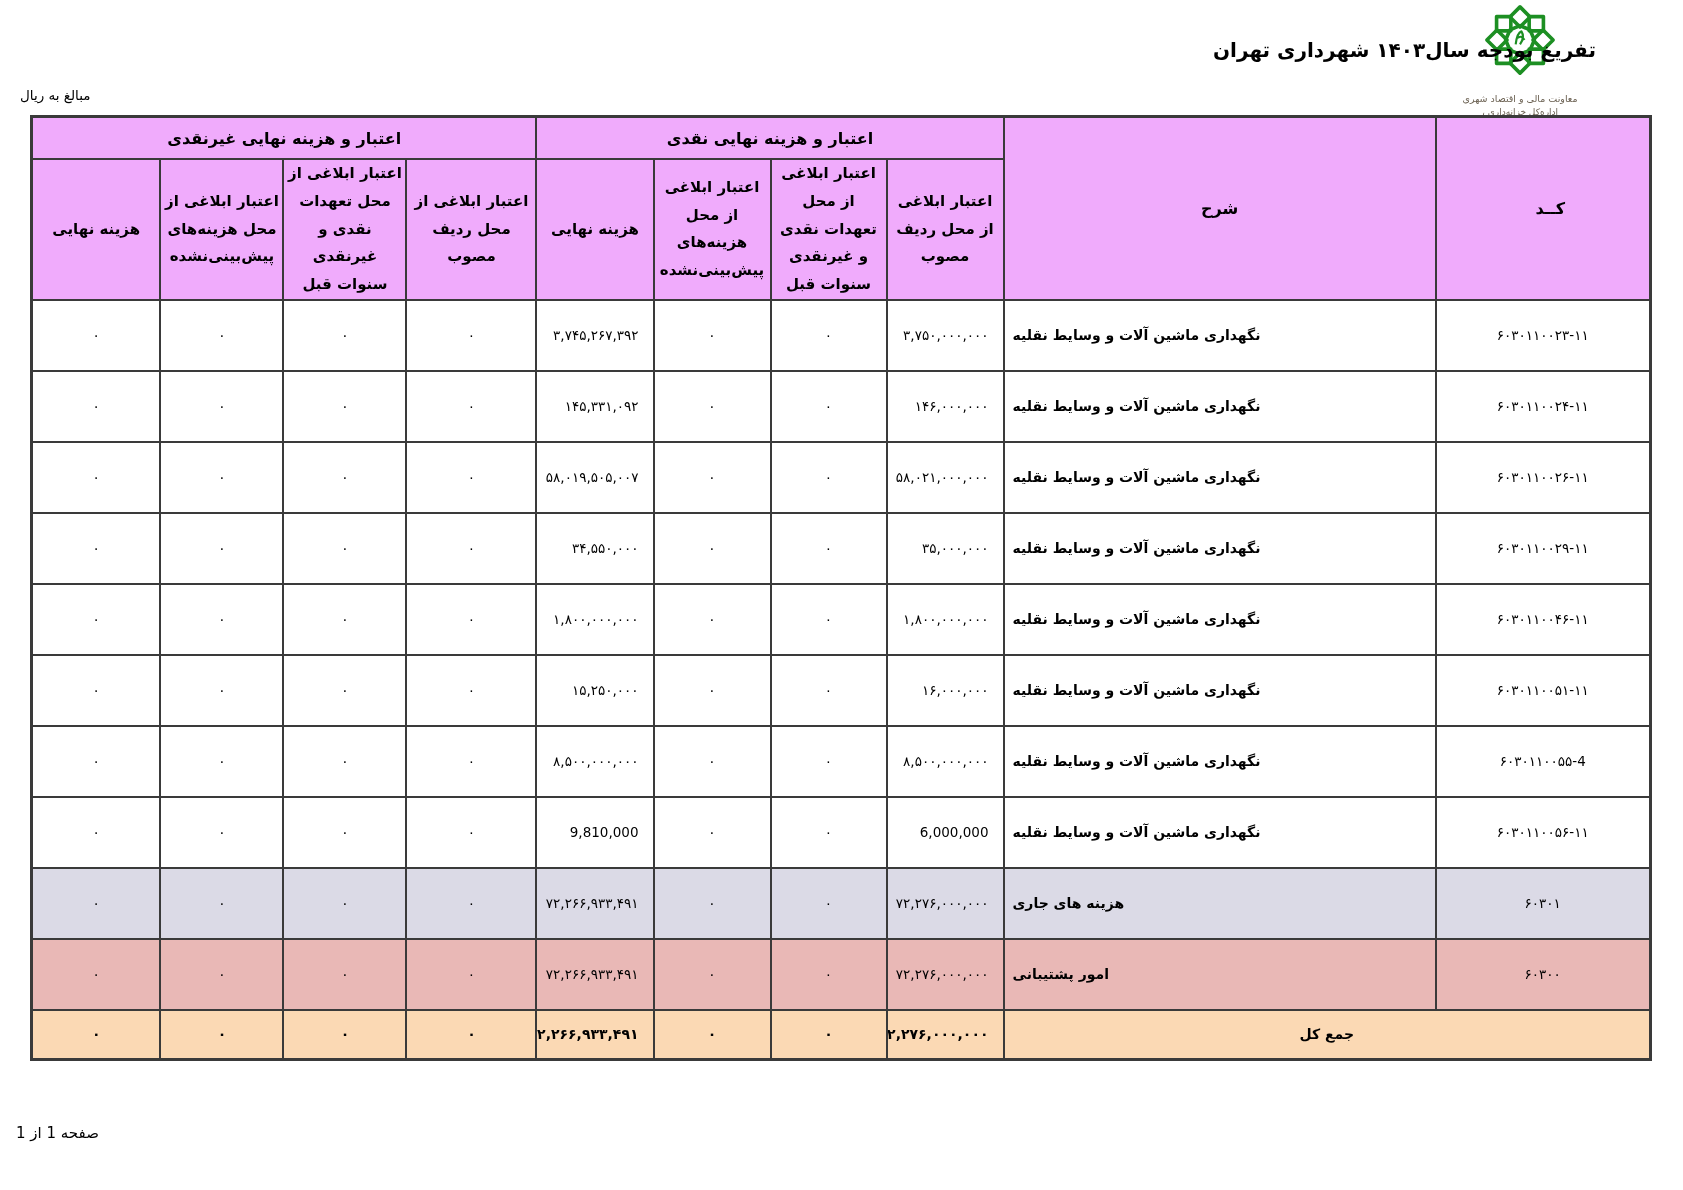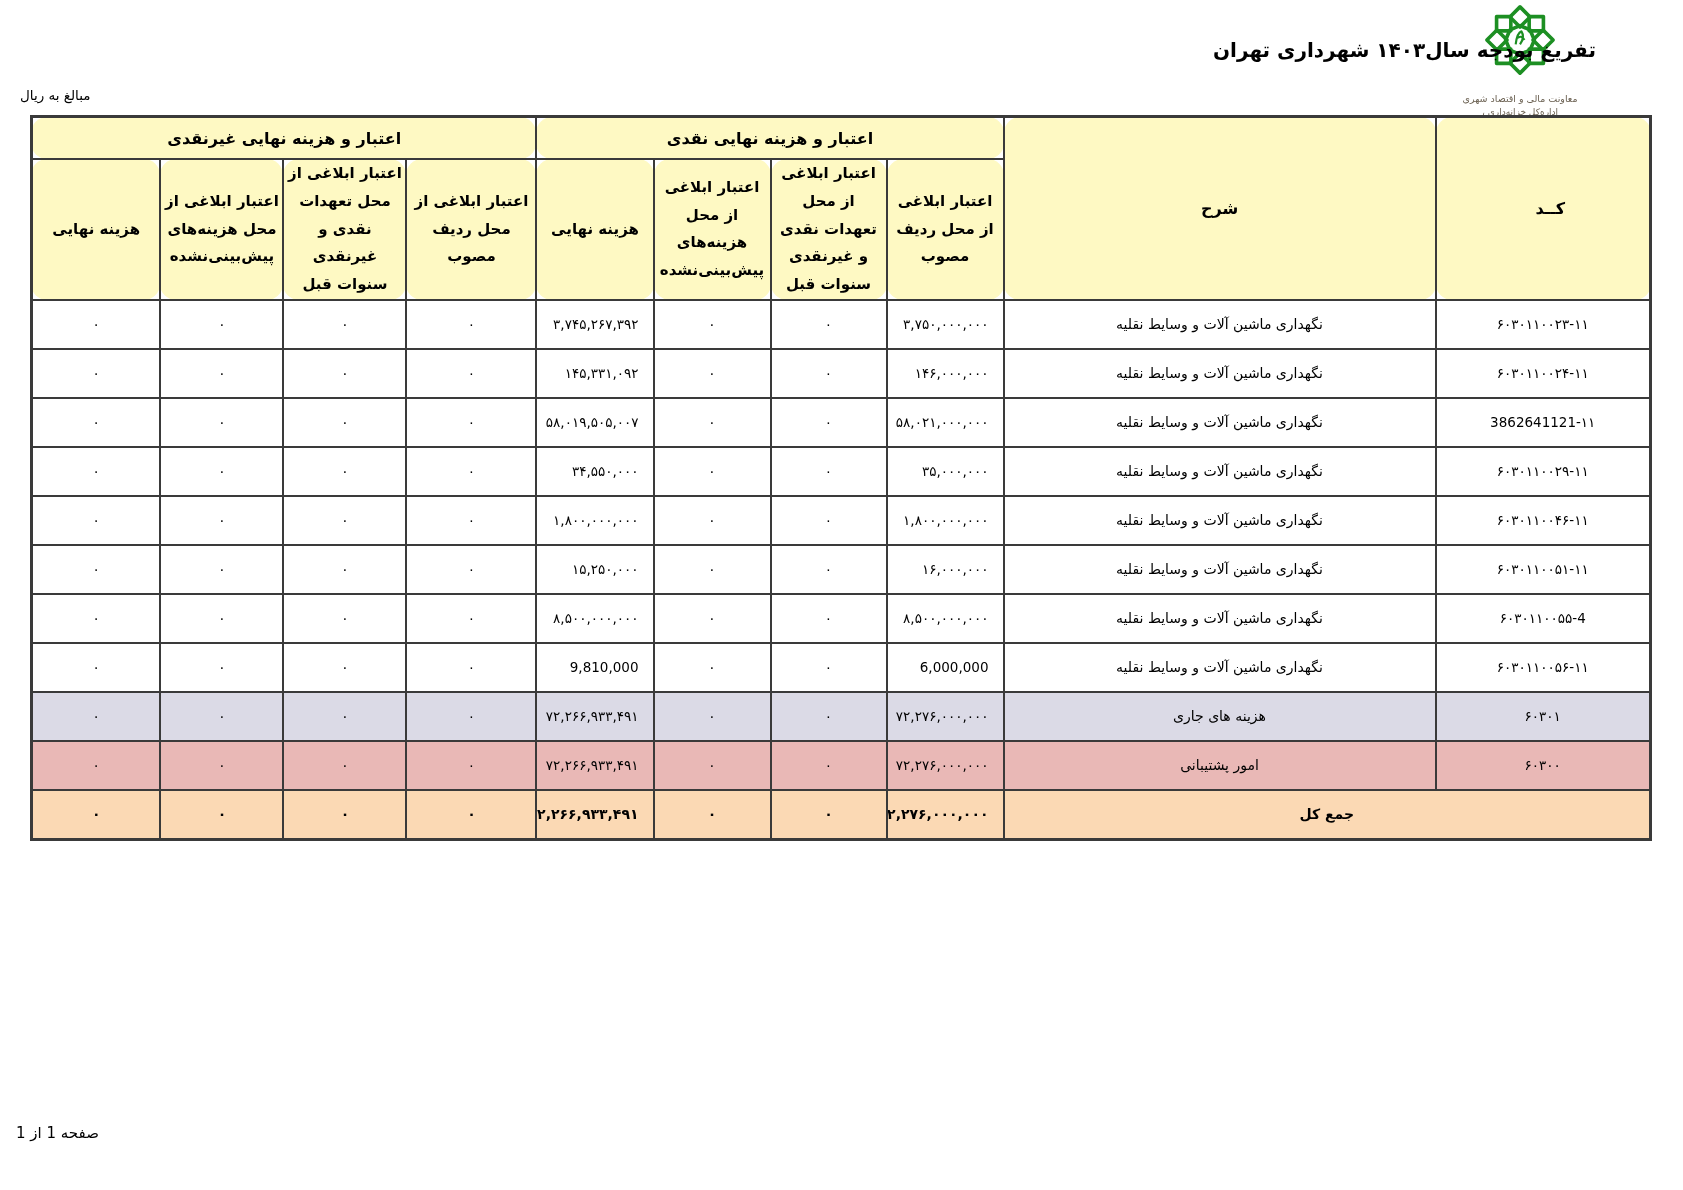--- a/index.html
+++ b/index.html
@@ -31,33 +31,33 @@
     position:absolute;top:115px;right:31px;
     width:1619px;
     border-collapse:collapse;table-layout:fixed;
     border:3px solid #3a3a3a;
   }
   table.budget th, table.budget td{
     border:2px solid #3a3a3a;
     vertical-align:middle;
     overflow:hidden;
   }
-  thead th{background:#fef9c3;font-weight:bold;border-radius:16px;}
+  thead th{background:#f0abfc;font-weight:bold;}
   tr.head-group th{height:38px;font-size:16px;}
   tr.head-cols th{height:104px;font-size:15px;line-height:1.85;padding:0 3px;font-weight:bold;}
   th.th-code{font-size:15px;padding-left:16px;}
   th.th-desc{font-size:15px;}
 
   tbody td{height:45px;font-size:13.5px;background:#ffffff;}
   tr.r-gray td{background:#DBDAE6;}
   tr.r-pink td{background:#E9B8B6;}
   tr.r-total td{background:#FBD9B4;font-weight:bold;font-size:14px;}
 
   td.c-code{text-align:center;font-size:13.5px;}
-  td.c-desc{text-align:center;padding:1px 8px;font-size:14px;}
+  td.c-desc{text-align:left;padding:12px 8px;font-size:14px;font-weight:bold;}
   td.c-num{padding:0 14px;}
   td.c-num.n{text-align:right;}
   td.c-num.z{text-align:center;padding:0;}
   td.c-total-label{text-align:center;font-weight:bold;font-size:15px;}
 </style>
 </head>
 <body>
 
 <div class="page">
 
@@ -138,21 +138,21 @@
         <td class="c-num n">۱۴۶,۰۰۰,۰۰۰</td>
         <td class="c-num z">۰</td>
         <td class="c-num z">۰</td>
         <td class="c-num n">۱۴۵,۳۳۱,۰۹۲</td>
         <td class="c-num z">۰</td>
         <td class="c-num z">۰</td>
         <td class="c-num z">۰</td>
         <td class="c-num z">۰</td>
       </tr>
       <tr>
-        <td class="c-code"><span dir="ltr">3862641121-۱۱</span></td>
+        <td class="c-code"><span dir="ltr">۶۰۳۰۱۱۰۰۲۶-۱۱</span></td>
         <td class="c-desc">نگهداری ماشین آلات و وسایط نقلیه</td>
         <td class="c-num n">۵۸,۰۲۱,۰۰۰,۰۰۰</td>
         <td class="c-num z">۰</td>
         <td class="c-num z">۰</td>
         <td class="c-num n">۵۸,۰۱۹,۵۰۵,۰۰۷</td>
         <td class="c-num z">۰</td>
         <td class="c-num z">۰</td>
         <td class="c-num z">۰</td>
         <td class="c-num z">۰</td>
       </tr>

